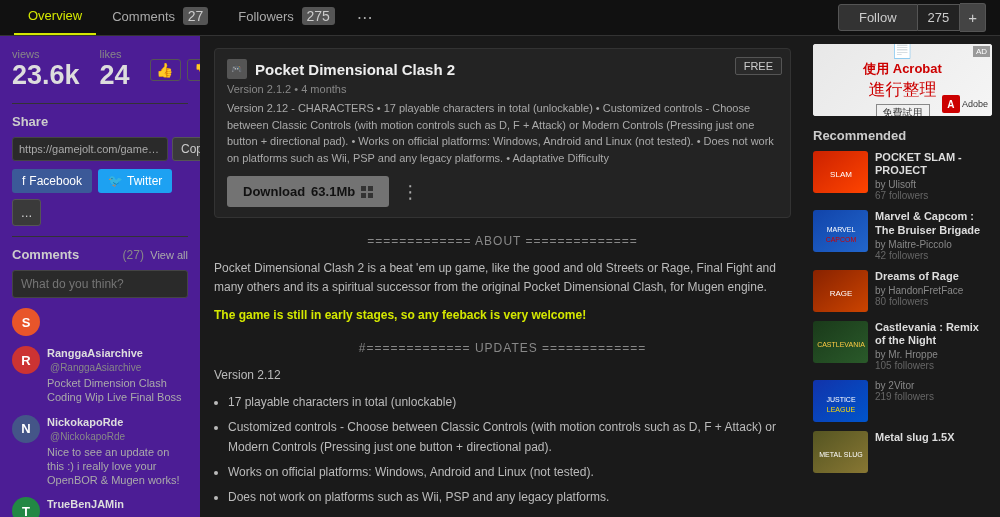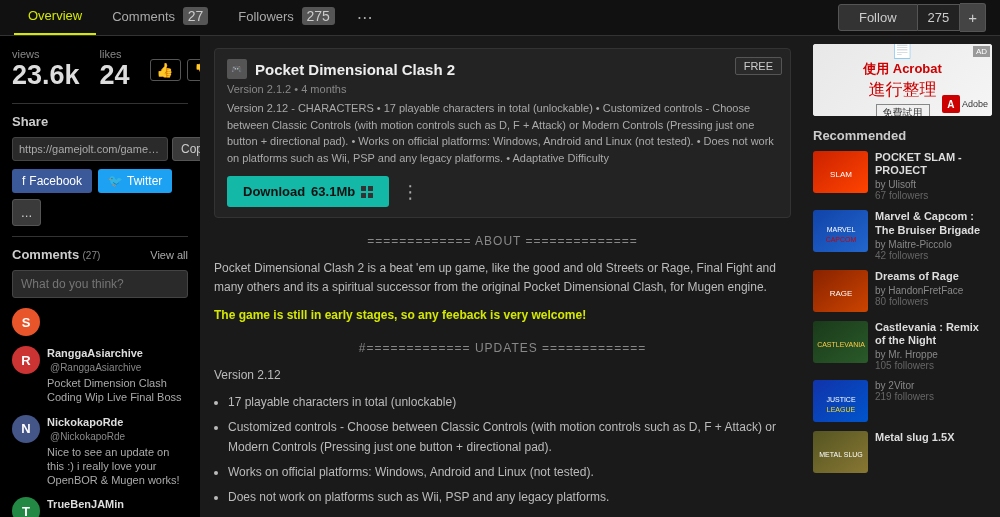--- a/index.html
+++ b/index.html
@@ -88,21 +88,21 @@
 
     
     .main-layout {
       display: flex;
       height: 481px;
     }
 
     
     .left-sidebar {
       width: 200px;
-      background: #000000;
+      background: #4c1d95;
       padding: 12px;
       flex-shrink: 0;
       overflow-y: auto;
     }
     .stats-row {
       display: flex;
       gap: 20px;
       margin-bottom: 12px;
     }
     .stat-item { }
@@ -164,21 +164,21 @@
       border-radius: 3px;
       cursor: pointer;
     }
     .comments-header {
       display: flex;
       justify-content: space-between;
       align-items: center;
       margin-bottom: 8px;
     }
     .comments-title { font-size: 13px; font-weight: bold; color: #ccc; }
-    .comments-count { color: #888; font-size: 10px; }
+    .comments-count { color: #888; font-size: 12px; margin-left: 40px; }
     .view-all { color: #aaa; cursor: pointer; font-size: 11px; }
     .comment-input {
       width: 100%;
       background: #2a2a2a;
       border: 1px solid #444;
       color: #aaa;
       padding: 6px 8px;
       border-radius: 3px;
       font-size: 12px;
       margin-bottom: 10px;
@@ -252,21 +252,21 @@
     .game-title { font-size: 15px; font-weight: bold; color: #eee; }
     .game-meta { font-size: 11px; color: #888; }
     .game-description { font-size: 11px; color: #aaa; line-height: 1.5; margin-top: 5px; }
     .game-actions {
       display: flex;
       align-items: center;
       gap: 8px;
       margin-top: 10px;
     }
     .download-btn {
-      background: #14b8a6;
+      background: #737373;
       color: #111;
       border: none;
       padding: 8px 16px;
       font-size: 13px;
       font-weight: bold;
       border-radius: 3px;
       cursor: pointer;
       display: flex;
       align-items: center;
       gap: 6px;

